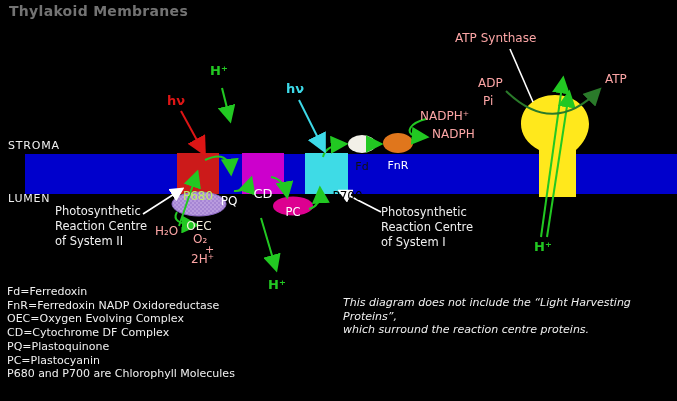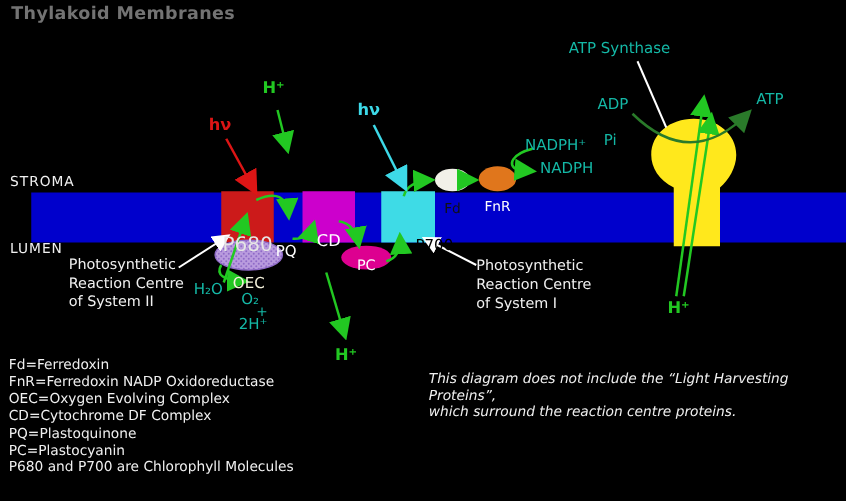--- a/index.html
+++ b/index.html
@@ -15,38 +15,38 @@
   .stroma{left:8px;top:140px;}
   .lumen{left:8px;top:193px;}
   .green-t{color:#22c822;font-weight:600;}
   .red-t{color:#dd1515;font-weight:600;}
   .cyan-t{color:#3dd9e8;font-weight:600;}
   .hv-red{left:167px;top:94px;font-size:13px;}
   .hv-cyan{left:286px;top:82px;font-size:13px;}
   .hp-top{left:210px;top:64px;font-size:13px;}
   .hp-mid{left:268px;top:278px;font-size:13px;}
   .hp-right{left:534px;top:240px;font-size:13px;}
-  .mol{font-size:12px;color:#14b8a6;}
+  .mol{font-size:12px;color:#fca5a5;}
   .h2o{left:155px;top:225px;}
   .o2{left:193px;top:233px;}
   .plus{left:205px;top:244px;font-size:11px;}
   .twohp{left:191px;top:253px;}
   .nadp{left:420px;top:110px;}
   .nadph{left:432px;top:128px;}
   .adp{left:478px;top:77px;}
-  .pi{left:483px;top:106px;}
+  .pi{left:483px;top:95px;}
   .atp{left:605px;top:73px;}
   .atpsyn-label{left:455px;top:32px;font-size:12px;}
   .multiline{white-space:normal;font-size:11.5px;line-height:15px;color:#f0f0f0;}
   .ps2{left:55px;top:204px;width:130px;}
   .ps1{left:381px;top:205px;width:130px;}
   .legend{left:7px;top:285px;font-size:11px;line-height:13.7px;color:#f0f0f0;white-space:normal;}
   .note{left:343px;top:296px;font-size:11px;line-height:13.5px;font-style:italic;color:#f0f0f0;white-space:normal;width:330px;}
   .complex-label{position:absolute;}
-  .p680-l{left:177px;top:153px;width:42px;height:41px;font-size:16px;color:#e5e5e5;font-weight:500;}
+  .p680-l{left:177px;top:153px;width:42px;height:41px;font-size:12px;color:#bef264;font-weight:500;}
   .pq-l{left:217px;top:170px;width:24px;height:18px;font-size:12px;color:#fff;}
   .cd-l{left:242px;top:151px;width:42px;height:41px;font-size:13px;color:#fff;}
   .p700-l{left:305px;top:153px;width:43px;height:41px;font-size:12px;color:#000;font-weight:500;padding-left:21px;}
   .oec-l{left:172px;top:192px;width:54px;height:23px;font-size:12px;color:#f5f2dc;}
   .pc-l{left:273px;top:180px;width:40px;height:20px;font-size:11.5px;color:#fff;}
   .fd-l{left:348px;top:135px;width:28px;height:18px;font-size:11px;color:#111;}
   .fnr-l{left:383px;top:133px;width:30px;height:20px;font-size:11px;color:#fff;}
 </style>
 </head>
 <body>

